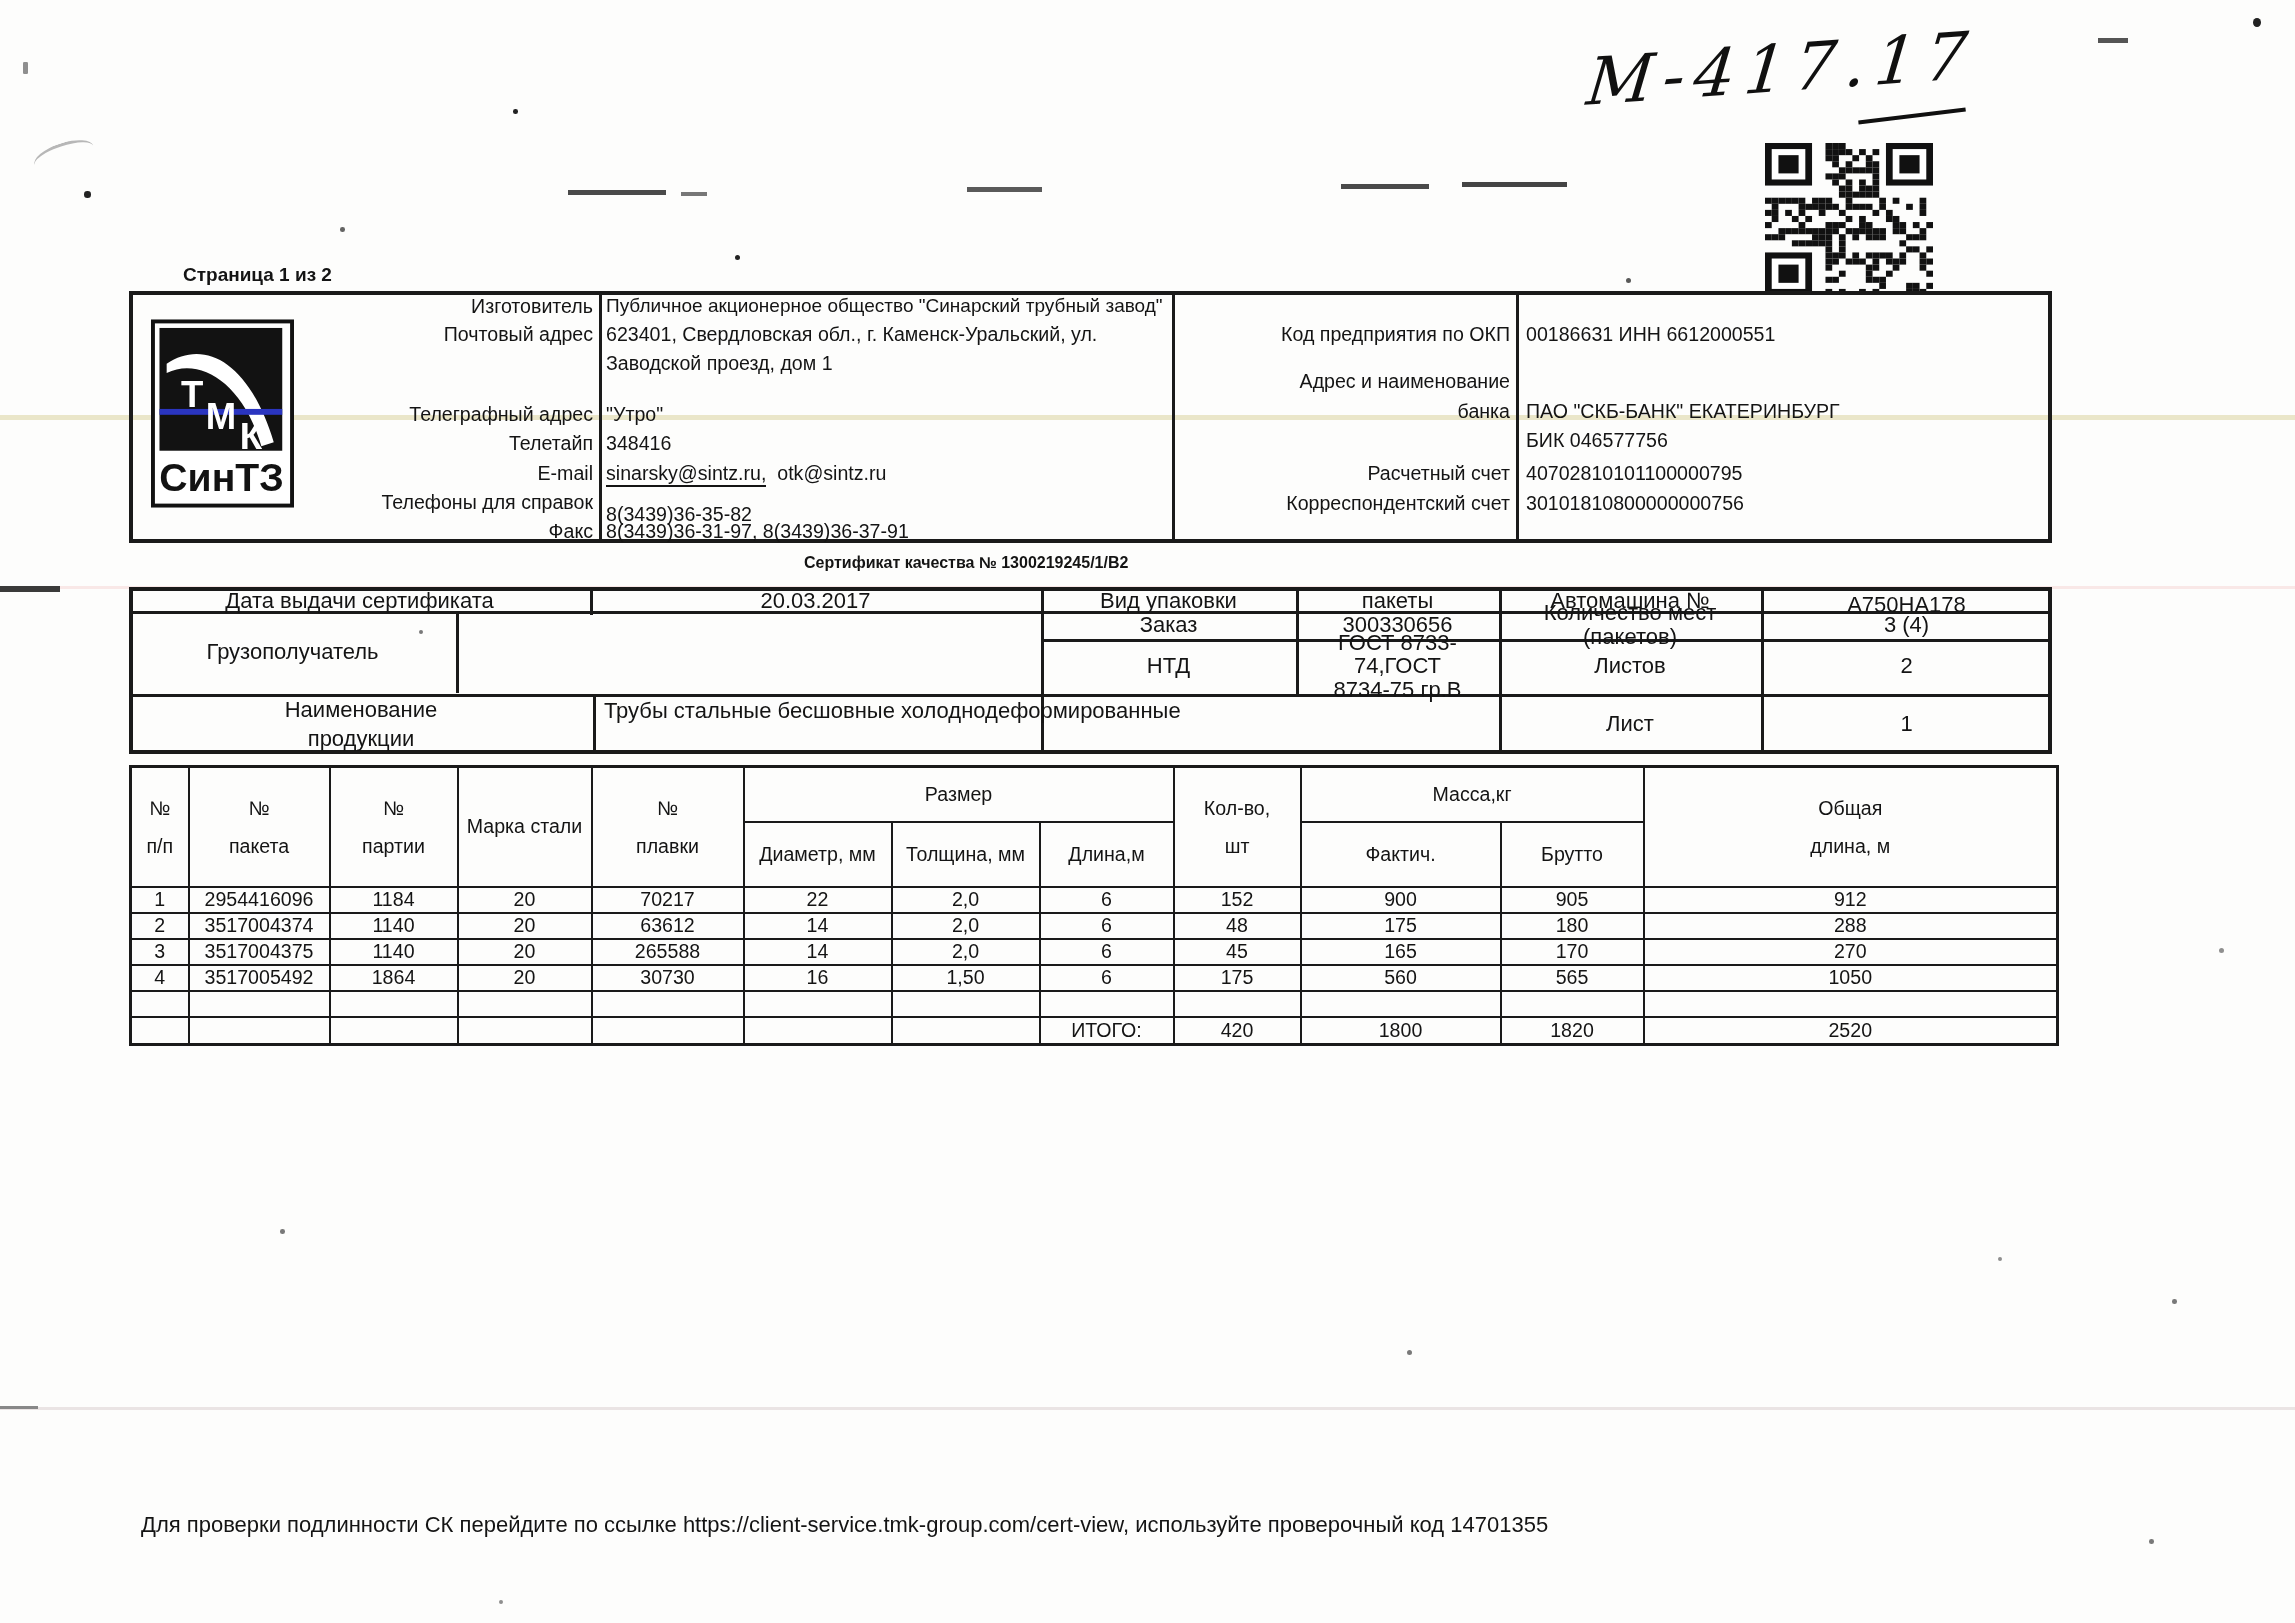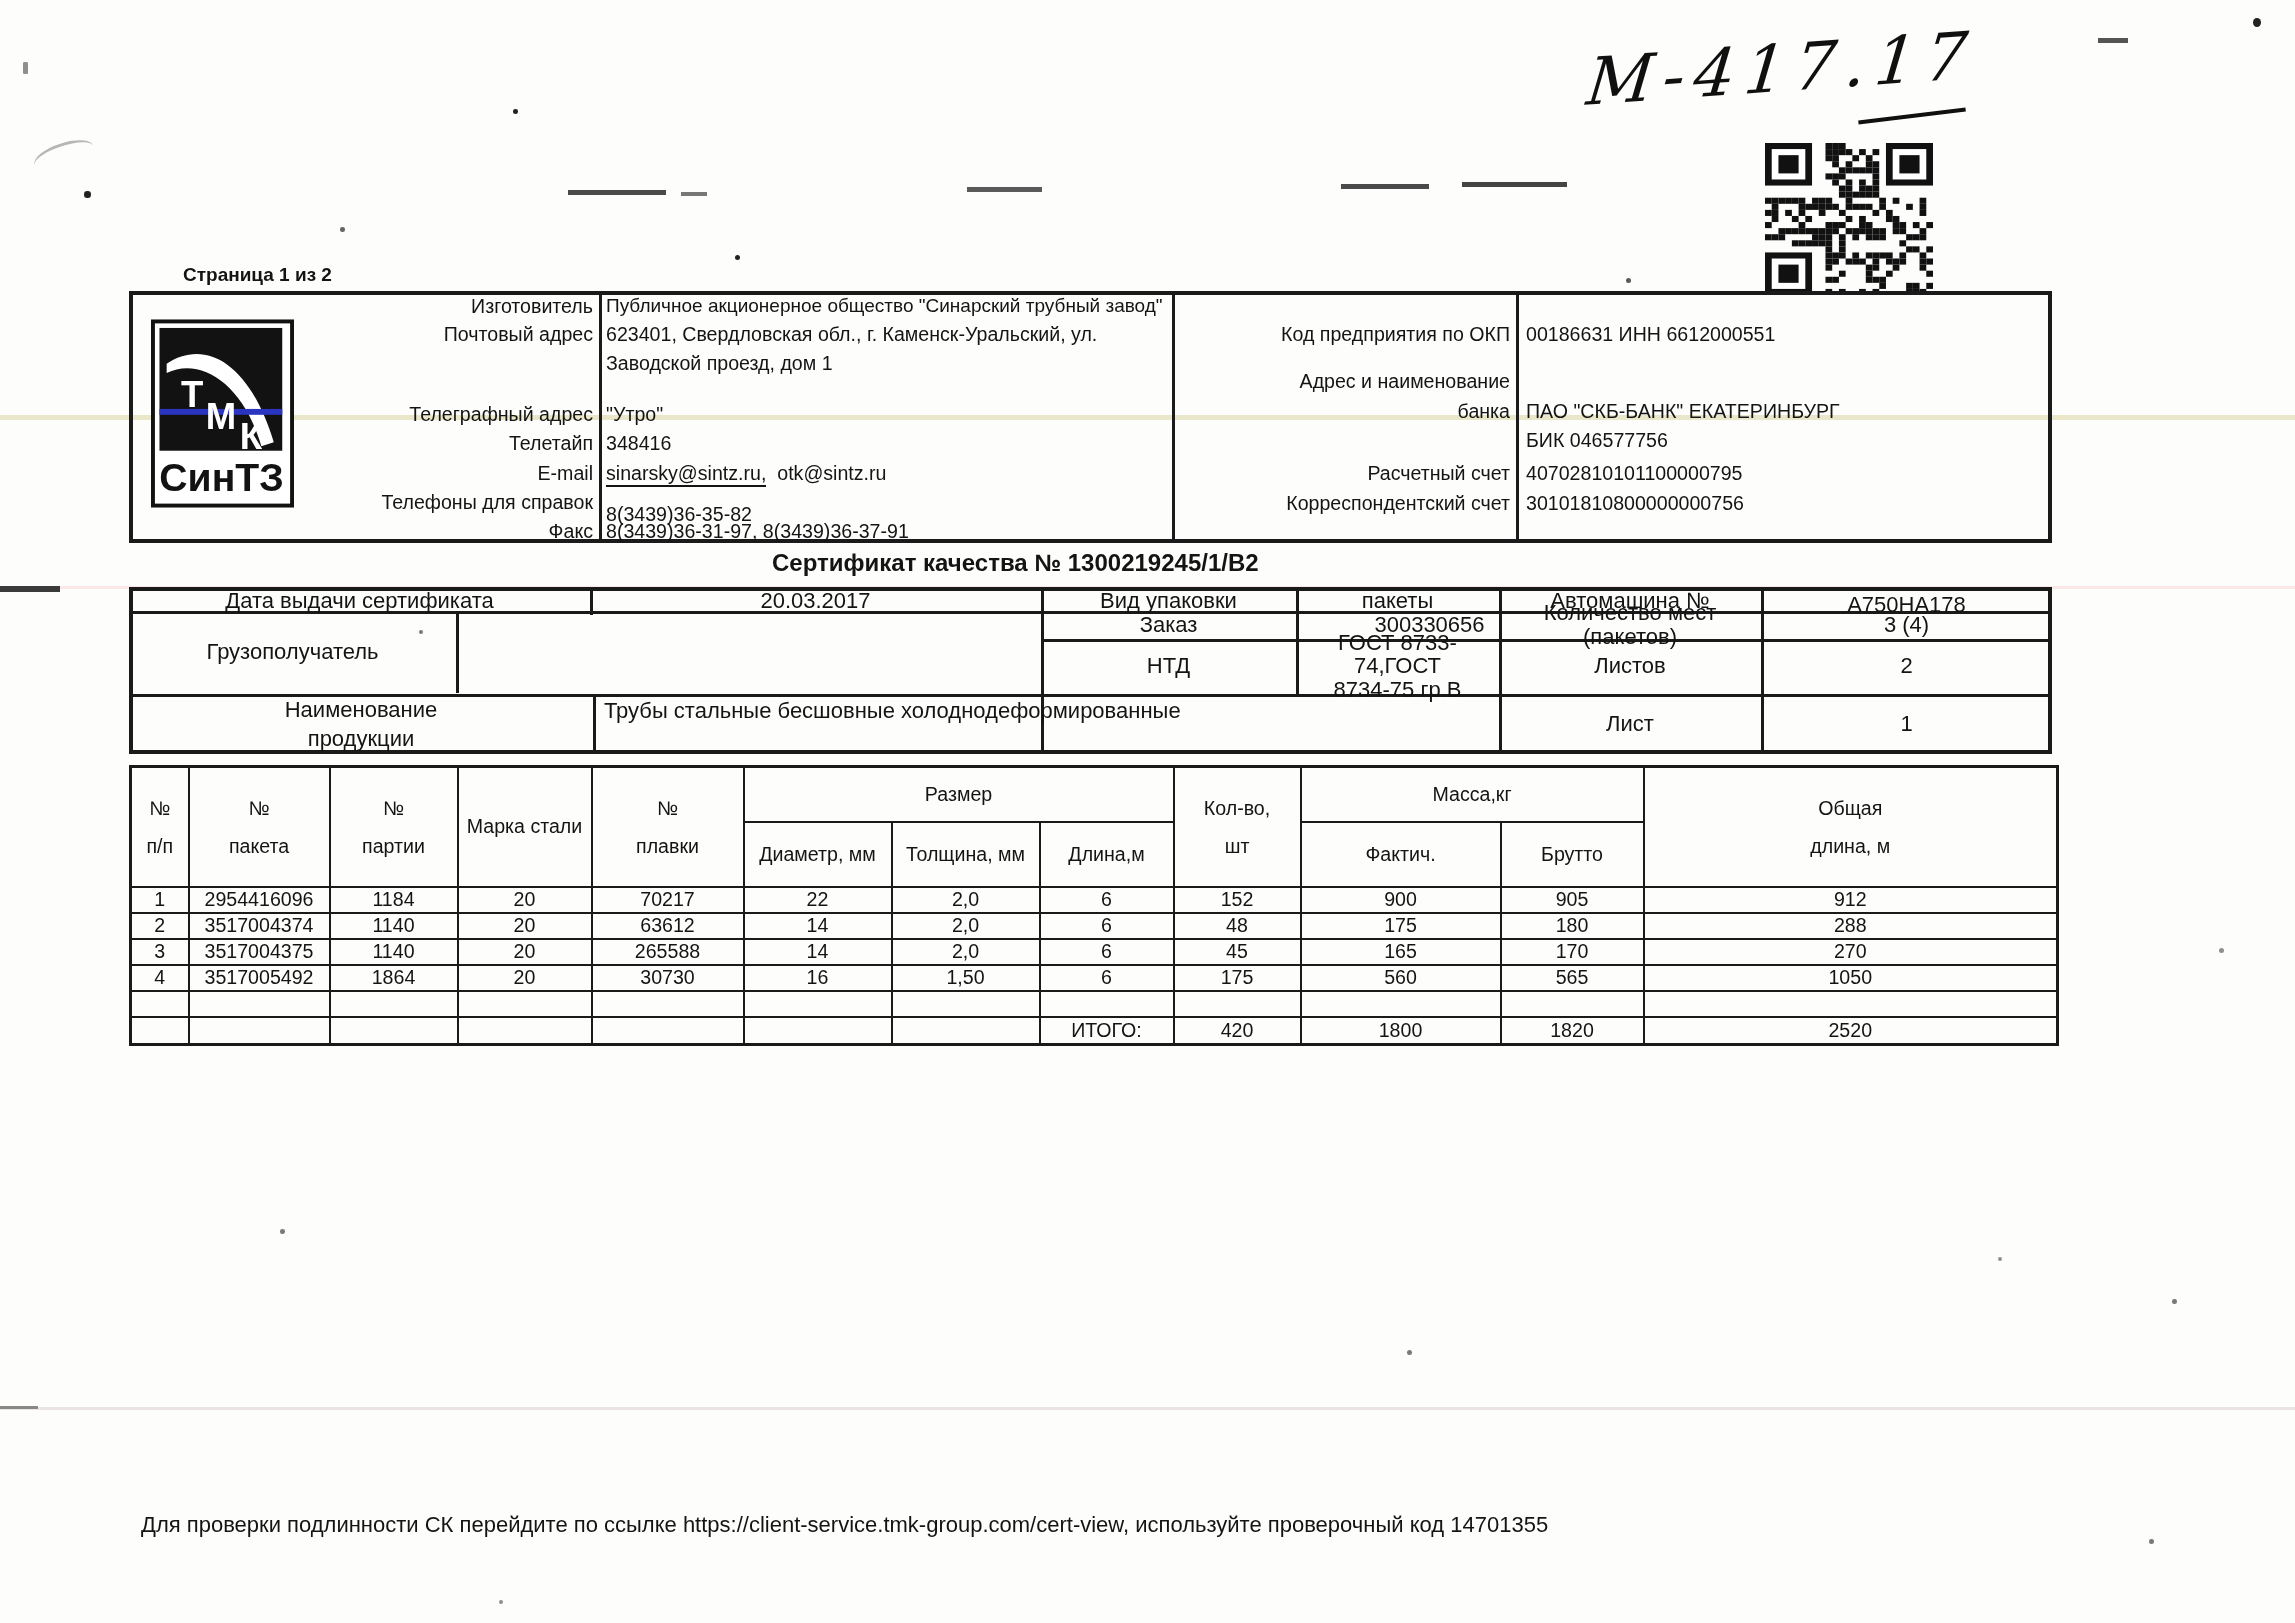--- a/index.html
+++ b/index.html
@@ -313,21 +313,21 @@
     <div class="txt r" style="left:1060px;top:170px;width:321px;">Расчетный счет</div>
     <div class="txt r" style="left:1060px;top:200px;width:321px;">Корреспондентский счет</div>
 
     <div class="txt" style="left:1397px;top:31px;">00186631 ИНН 6612000551</div>
     <div class="txt" style="left:1397px;top:108px;">ПАО "СКБ-БАНК" ЕКАТЕРИНБУРГ</div>
     <div class="txt" style="left:1397px;top:137px;">БИК 046577756</div>
     <div class="txt" style="left:1397px;top:170px;">40702810101100000795</div>
     <div class="txt" style="left:1397px;top:200px;">30101810800000000756</div>
   </div>
 
-  <div class="txt bold" style="left:772px;top:551px;font-size:24px;">Сертификат качества № 1300219245/1/В2</div>
+  <div class="txt bold" style="left:804px;top:551px;font-size:16px;">Сертификат качества № 1300219245/1/В2</div>
 
   <div class="abs" style="left:129px;top:587px;width:1923px;height:167px;">
     <div class="hline" style="left:0;top:0;width:1923px;height:3.9px;"></div>
     <div class="hline" style="left:0;top:163px;width:1923px;height:3.9px;"></div>
     <div class="vline" style="left:0;top:0;width:3.9px;height:167px;"></div>
     <div class="vline" style="left:1919px;top:0;width:3.9px;height:167px;"></div>
     <div class="hline" style="left:0;top:24px;width:1923px;height:3.3px;"></div>
     <div class="hline" style="left:912px;top:52px;width:1011px;height:3.3px;"></div>
     <div class="hline" style="left:0;top:107px;width:1923px;height:3.3px;"></div>
     <div class="vline" style="left:461px;top:0;width:3.3px;height:27.5px;"></div>
@@ -342,21 +342,21 @@
     <div class="cell" style="left:461px;top:0;width:451px;height:27.5px;">20.03.2017</div>
     <div class="cell" style="left:912px;top:0;width:255px;height:27.5px;">Вид упаковки</div>
     <div class="cell" style="left:1167px;top:0;width:203px;height:27.5px;">пакеты</div>
     <div class="cell" style="left:1370px;top:0;width:262px;height:27.5px;">Автомашина №</div>
     <div class="cell" style="left:1632px;top:0;width:291px;height:36px;">А750НА178</div>
 
     <div class="cell" style="left:0;top:24px;width:327px;height:82px;">Грузополучатель</div>
     <div class="cell" style="left:330px;top:24px;width:582px;height:82px;"></div>
 
     <div class="cell" style="left:912px;top:24px;width:255px;height:28px;">Заказ</div>
-    <div class="cell" style="left:1167px;top:24px;width:203px;height:28px;padding-left:32px;">300330656</div>
+    <div class="cell" style="left:1167px;top:24px;width:203px;height:28px;">300330656</div>
     <div class="cell" style="left:1370px;top:24px;width:262px;height:28px;">Количество мест (пакетов)</div>
     <div class="cell" style="left:1632px;top:24px;width:291px;height:28px;">3 (4)</div>
 
     <div class="cell" style="left:912px;top:52px;width:255px;height:54px;">НТД</div>
     <div class="cell cellcol" style="left:1167px;top:52px;width:203px;height:54px;">
       <div>ГОСТ 8733-74,ГОСТ</div>
       <div>8734-75 гр.В</div>
     </div>
     <div class="cell" style="left:1370px;top:52px;width:262px;height:54px;">Листов</div>
     <div class="cell" style="left:1632px;top:52px;width:291px;height:54px;">2</div>

